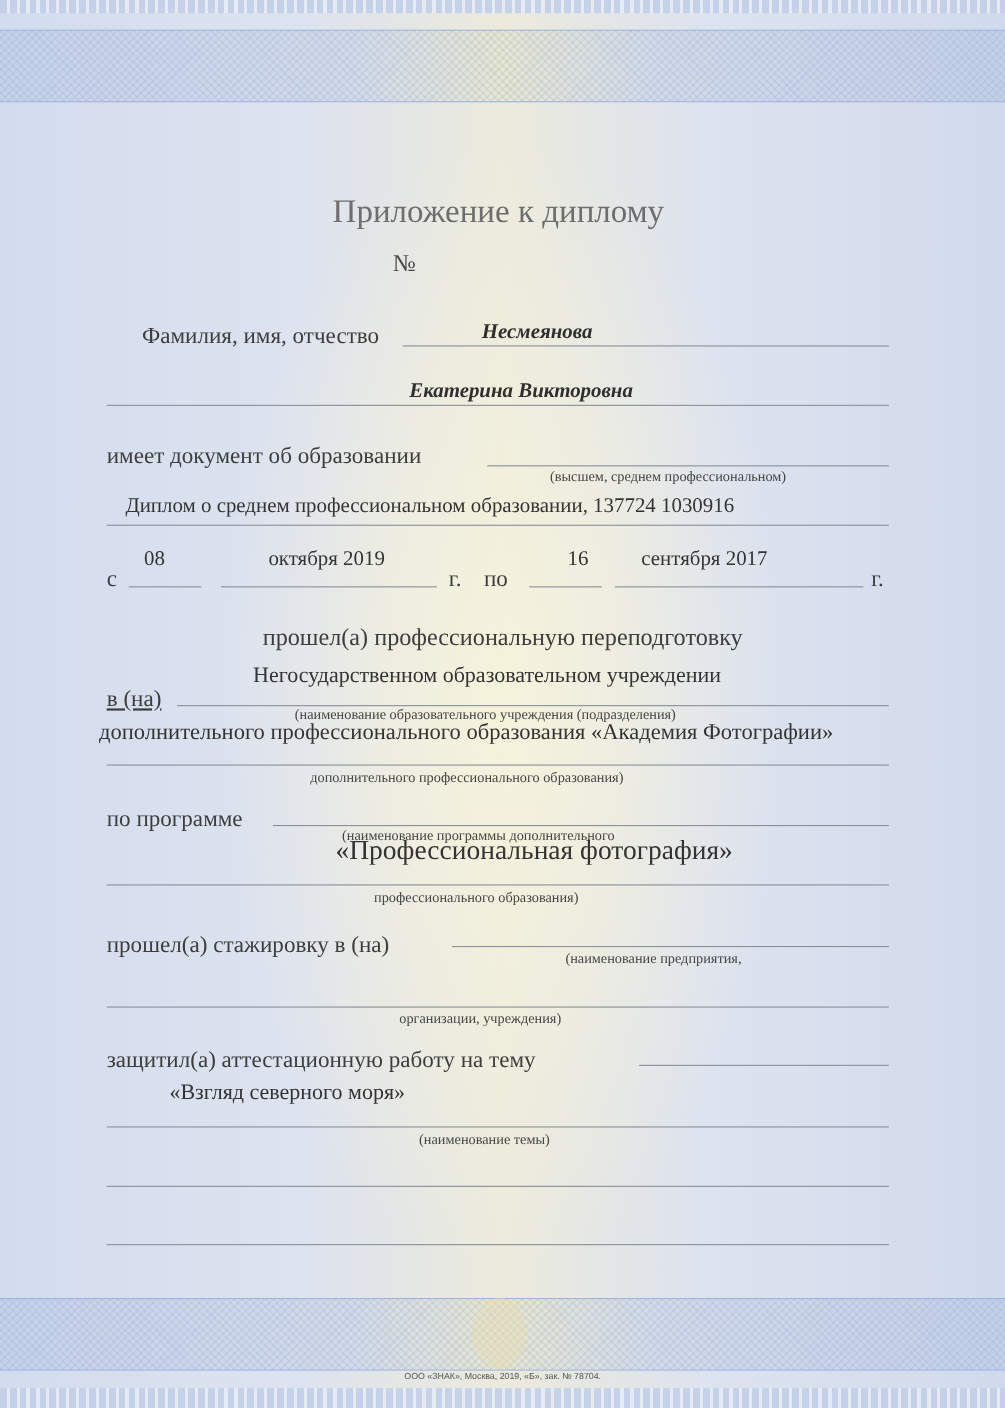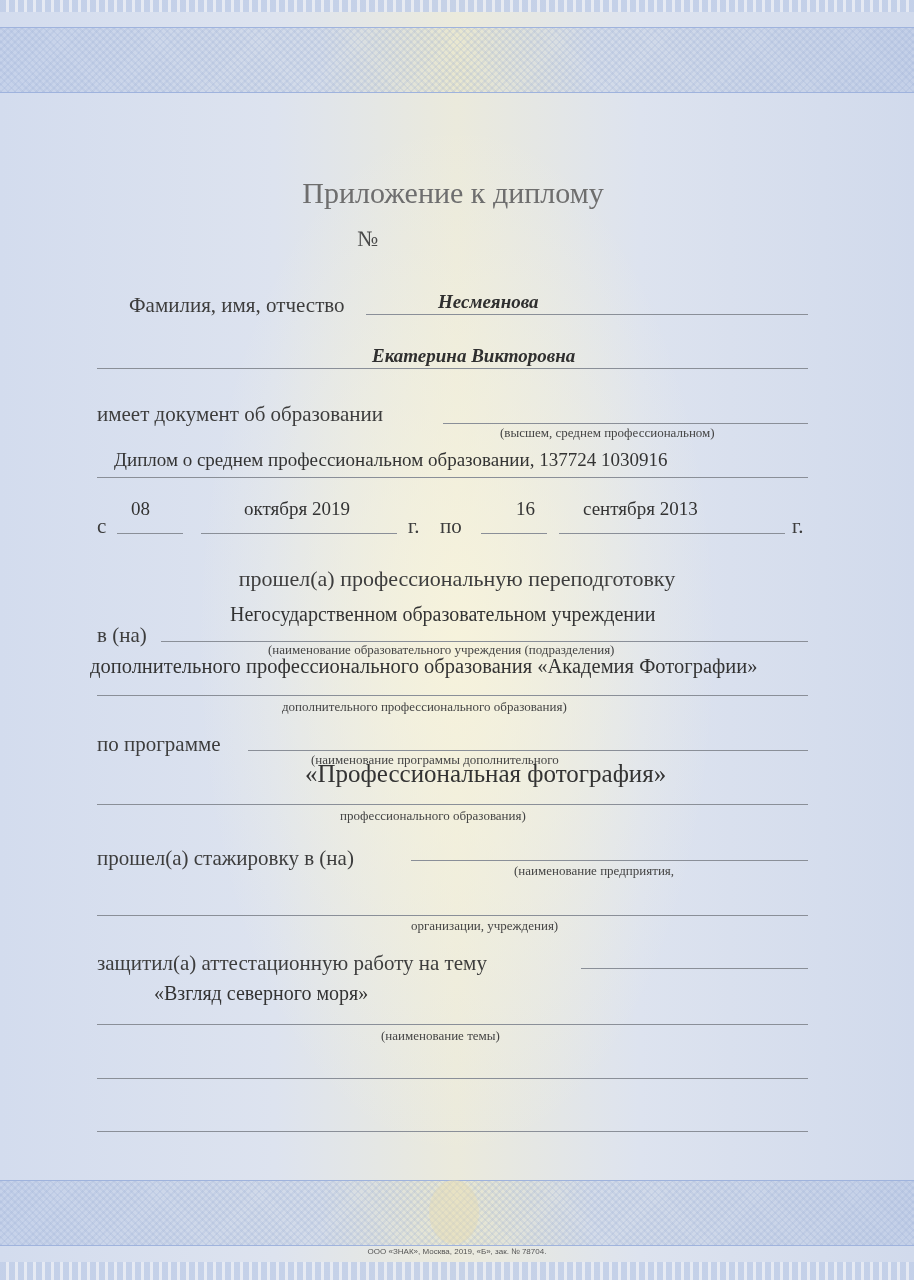--- a/index.html
+++ b/index.html
@@ -70,44 +70,44 @@
   <div class="abs lbl" style="left:97px;top:514px;">с</div>
   <div class="line" style="left:117px;width:66px;top:533px;"></div>
   <div class="abs fill" style="left:131px;top:498px;">08</div>
   <div class="line" style="left:201px;width:196px;top:533px;"></div>
   <div class="abs fill" style="left:244px;top:498px;">октября   2019</div>
   <div class="abs lbl" style="left:408px;top:514px;">г.</div>
   <div class="abs lbl" style="left:440px;top:514px;text-align:right;">по</div>
   <div class="line" style="left:481px;width:66px;top:533px;"></div>
   <div class="abs fill" style="left:516px;top:498px;">16</div>
   <div class="line" style="left:559px;width:226px;top:533px;"></div>
-  <div class="abs fill" style="left:583px;top:498px;">сентября   2013</div>
+  <div class="abs fill" style="left:583px;top:498px;">сентября   2017</div>
   <div class="abs lbl" style="left:792px;top:514px;">г.</div>
 
   <div class="abs lbl" style="left:0;width:914px;text-align:center;top:566px;font-size:22px;">прошел(а) профессиональную переподготовку</div>
   <div class="abs fill" style="left:230px;top:603px;font-size:20px;">Негосударственном образовательном учреждении</div>
-  <div class="abs lbl" style="left:97px;top:623px;">в (на)</div>
+  <div class="abs lbl" style="left:97px;top:623px;text-decoration:underline;">в (на)</div>
   <div class="line" style="left:161px;width:647px;top:641px;"></div>
   <div class="abs hint" style="left:268px;top:642px;">(наименование образовательного учреждения (подразделения)</div>
   <div class="abs fill" style="left:90px;top:655px;font-size:20.5px;">дополнительного профессионального образования «Академия Фотографии»</div>
   <div class="line" style="left:97px;width:711px;top:695px;"></div>
   <div class="abs hint" style="left:282px;top:699px;">дополнительного профессионального образования)</div>
 
   <div class="abs lbl" style="left:97px;top:732px;">по программе</div>
   <div class="line" style="left:248px;width:560px;top:750px;"></div>
   <div class="abs hint" style="left:311px;top:752px;">(наименование программы дополнительного</div>
   <div class="abs big" style="left:305px;top:760px;">«Профессиональная фотография»</div>
   <div class="line" style="left:97px;width:711px;top:804px;"></div>
   <div class="abs hint" style="left:340px;top:808px;">профессионального образования)</div>
 
   <div class="abs lbl" style="left:97px;top:846px;">прошел(а) стажировку в (на)</div>
   <div class="line" style="left:411px;width:397px;top:860px;"></div>
   <div class="abs hint" style="left:514px;top:863px;">(наименование предприятия,</div>
   <div class="line" style="left:97px;width:711px;top:915px;"></div>
-  <div class="abs hint" style="left:363px;top:918px;margin-left:48px;">организации, учреждения)</div>
+  <div class="abs hint" style="left:363px;top:918px;">организации, учреждения)</div>
 
   <div class="abs lbl" style="left:97px;top:951px;">защитил(а) аттестационную работу на тему</div>
   <div class="line" style="left:581px;width:227px;top:968px;"></div>
   <div class="abs fill" style="left:154px;top:982px;font-size:20px;">«Взгляд северного моря»</div>
   <div class="line" style="left:97px;width:711px;top:1024px;"></div>
   <div class="abs hint" style="left:381px;top:1028px;">(наименование темы)</div>
   <div class="line" style="left:97px;width:711px;top:1078px;"></div>
   <div class="line" style="left:97px;width:711px;top:1131px;"></div>
 
   <div class="abs footer-imprint">ООО «ЗНАК», Москва, 2019, «Б», зак. № 78704.</div>

